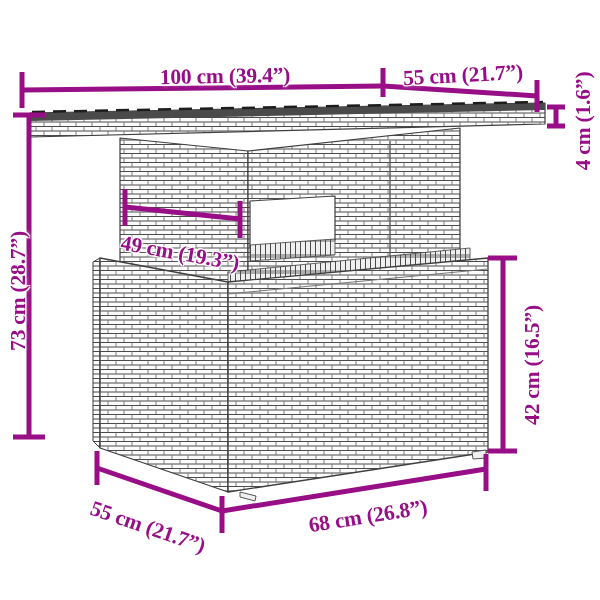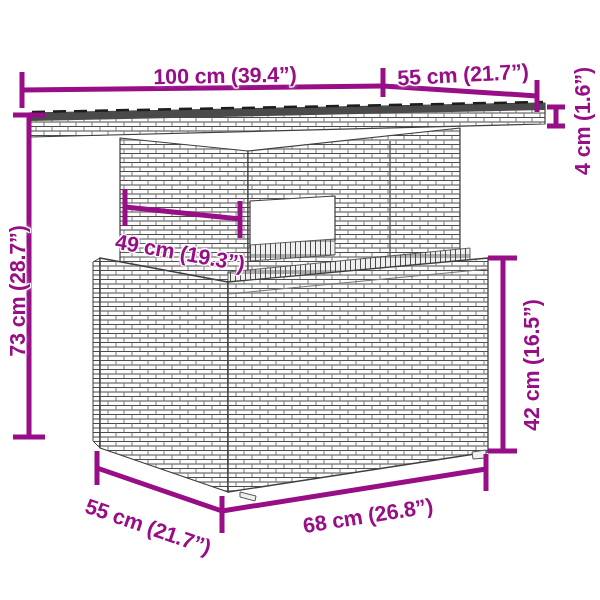--- a/index.html
+++ b/index.html
@@ -1,18 +1,18 @@
 <!DOCTYPE html>
 <html><head>
 <meta charset="utf-8">
 <style>
   html,body{margin:0;padding:0;background:#ffffff;}
   .stage{
     position:relative;width:600px;height:600px;overflow:hidden;background:#ffffff;
-    font-family:Liberation Sans, sans-serif;
+    font-family:Liberation Serif, serif;
   }
   .art{position:absolute;left:0;top:0;}
   .dim-label{
     position:absolute;
     width:240px;height:26px;line-height:26px;
     margin-left:-120px;margin-top:-13px;
     text-align:center;white-space:nowrap;
     font-weight:bold;font-size:21.5px;letter-spacing:-0.2px;
     color:#970e86;
     text-shadow:

